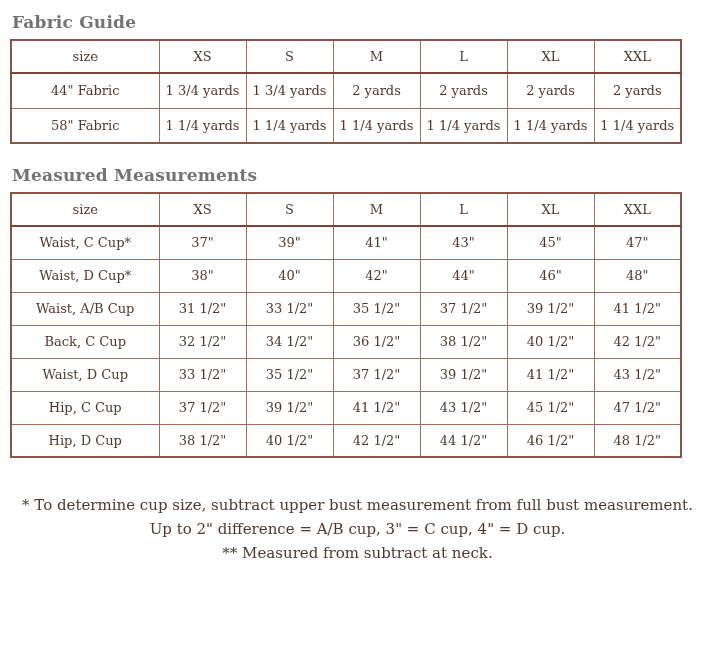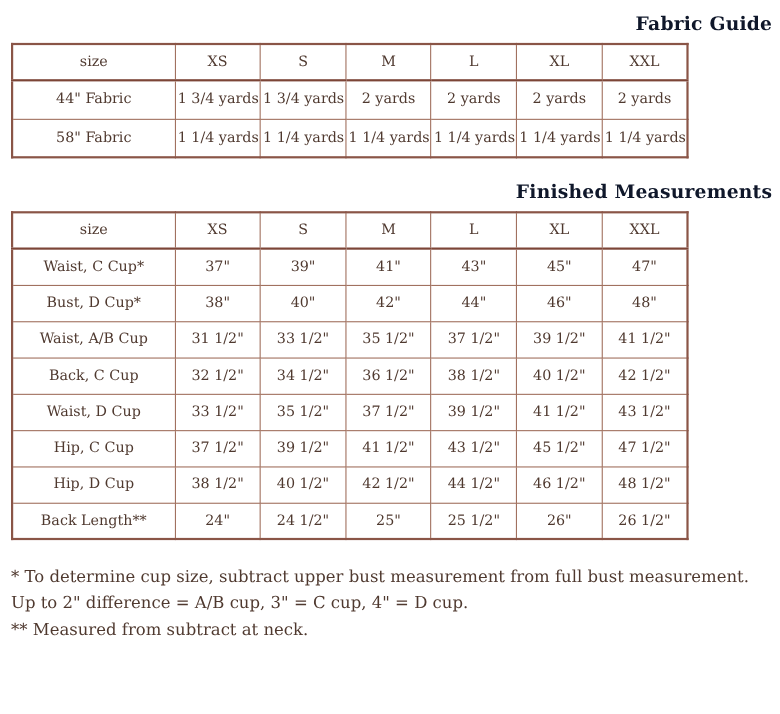--- a/index.html
+++ b/index.html
@@ -10,29 +10,28 @@
   }
   body {
     font-family:"DejaVu Serif", "Liberation Serif", serif;
     color:#4f392f;
   }
   .page { padding:12px 7px 0 10px; width:709px; }
 
   .section-title {
     font-size:17px;
     font-weight:bold;
-    color:#0f172a;
+    color:#737373;
     letter-spacing:0.2px;
     margin:0 0 7px 2px;
-    text-align:right;
   }
   .section-title.second { margin-top:21px; }
 
   table {
-    width:616px;
+    width:672px;
     border-collapse:collapse;
     table-layout:fixed;
     border:2px solid #8a5547;
   }
   th, td {
     border:1px solid #a1715f;
     font-size:13px;
     font-weight:normal;
     text-align:center;
     vertical-align:middle;
@@ -42,21 +41,21 @@
     white-space:nowrap;
   }
   th:first-child, td:first-child { width:148px; }
   thead th {
     height:33px;
     border-bottom:2px solid #7c4537;
   }
   #fabric-table tbody td { height:35px; }
   #measure-table tbody td { height:33px; }
 
-  .footnotes { margin-top:21px; width:695px; }
+  .footnotes { margin-top:35px; width:695px;text-align:center; }
   .footnote {
     font-size:15px;
     line-height:24px;
     color:#4f392f;
   }
 </style>
 </head>
 <body>
 
 <div class="page">
@@ -90,21 +89,21 @@
           <td>1 1/4 yards</td>
           <td>1 1/4 yards</td>
           <td>1 1/4 yards</td>
           <td>1 1/4 yards</td>
           <td>1 1/4 yards</td>
           <td>1 1/4 yards</td>
         </tr>
       </tbody>
     </table>
 
-  <div class="section-title second">Finished Measurements</div>
+  <div class="section-title second">Measured Measurements</div>
 
   <table id="measure-table">
       <thead>
         <tr>
           <th>size</th>
           <th>XS</th>
           <th>S</th>
           <th>M</th>
           <th>L</th>
           <th>XL</th>
@@ -115,21 +114,21 @@
         <tr>
           <td>Waist, C Cup*</td>
           <td>37"</td>
           <td>39"</td>
           <td>41"</td>
           <td>43"</td>
           <td>45"</td>
           <td>47"</td>
         </tr>
         <tr>
-          <td>Bust, D Cup*</td>
+          <td>Waist, D Cup*</td>
           <td>38"</td>
           <td>40"</td>
           <td>42"</td>
           <td>44"</td>
           <td>46"</td>
           <td>48"</td>
         </tr>
         <tr>
           <td>Waist, A/B Cup</td>
           <td>31 1/2"</td>
@@ -168,29 +167,20 @@
         </tr>
         <tr>
           <td>Hip, D Cup</td>
           <td>38 1/2"</td>
           <td>40 1/2"</td>
           <td>42 1/2"</td>
           <td>44 1/2"</td>
           <td>46 1/2"</td>
           <td>48 1/2"</td>
         </tr>
-        <tr>
-          <td>Back Length**</td>
-          <td>24"</td>
-          <td>24 1/2"</td>
-          <td>25"</td>
-          <td>25 1/2"</td>
-          <td>26"</td>
-          <td>26 1/2"</td>
-        </tr>
       </tbody>
     </table>
 
   <div class="footnotes">
     <p class="footnote">* To determine cup size, subtract upper bust measurement from full bust measurement. Up to 2" difference = A/B cup, 3" = C cup, 4" = D cup.</p>
     <p class="footnote">** Measured from subtract at neck.</p>
   </div>
 
 </div>
 

